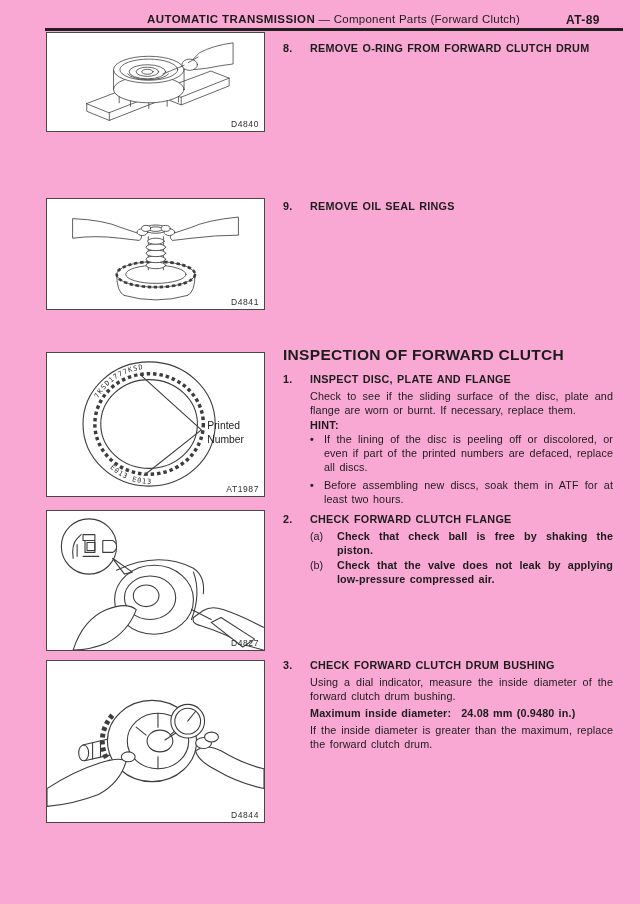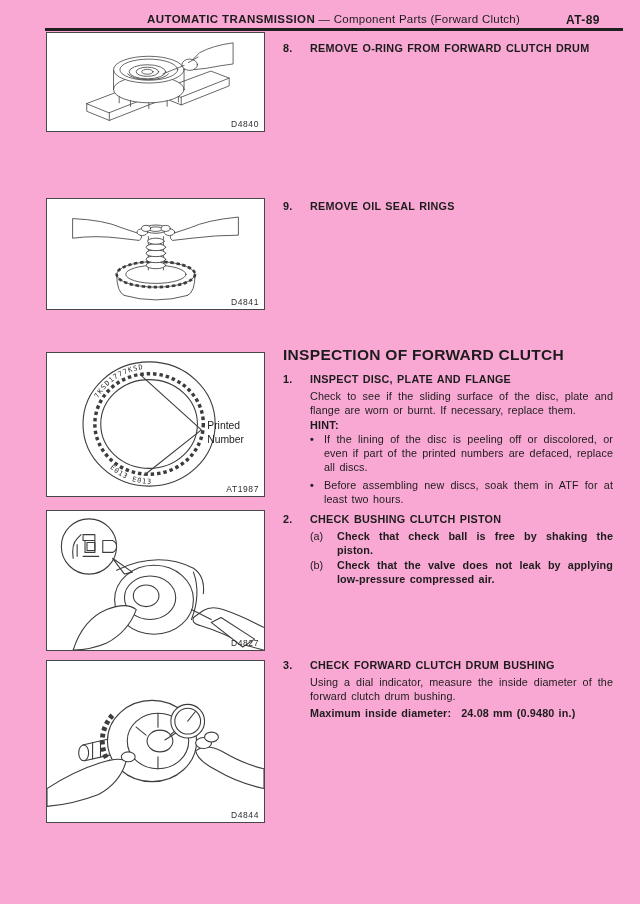--- a/index.html
+++ b/index.html
@@ -231,36 +231,37 @@
     </div>
     <div class="bullet gap4">
       <span class="bm">•</span>
       <span class="bt">Before assembling new discs, soak them in ATF for at least two hours.</span>
     </div>
   </div>
 
   <div class="rblock" style="top:512px;">
     <div class="step-head">
       <span class="step-num">2.</span>
-      <span>CHECK BUSHING CLUTCH PISTON</span>
+      <span>CHECK FORWARD CLUTCH FLANGE</span>
     </div>
     <div class="subitem gap3">
       <span class="sl">(a)</span>
       <span class="st">Check that check ball is free by shaking the piston.</span>
     </div>
     <div class="subitem gap1">
       <span class="sl">(b)</span>
       <span class="st">Check that the valve does not leak by applying low-pressure compressed air.</span>
     </div>
   </div>
 
   <div class="rblock" style="top:658px;">
     <div class="step-head">
       <span class="step-num">3.</span>
       <span>CHECK FORWARD CLUTCH DRUM BUSHING</span>
     </div>
     <div class="btxt gap3">Using a dial indicator, measure the inside diameter of the forward clutch drum bushing.</div>
     <div class="specline gap3">
       <span>Maximum inside diameter:</span><span class="sv">24.08 mm (0.9480 in.)</span>
     </div>
+    <div class="btxt gap3">If the inside diameter is greater than the maximum, replace the forward clutch drum.</div>
   </div>
 
 </div>
 
 </body></html>

